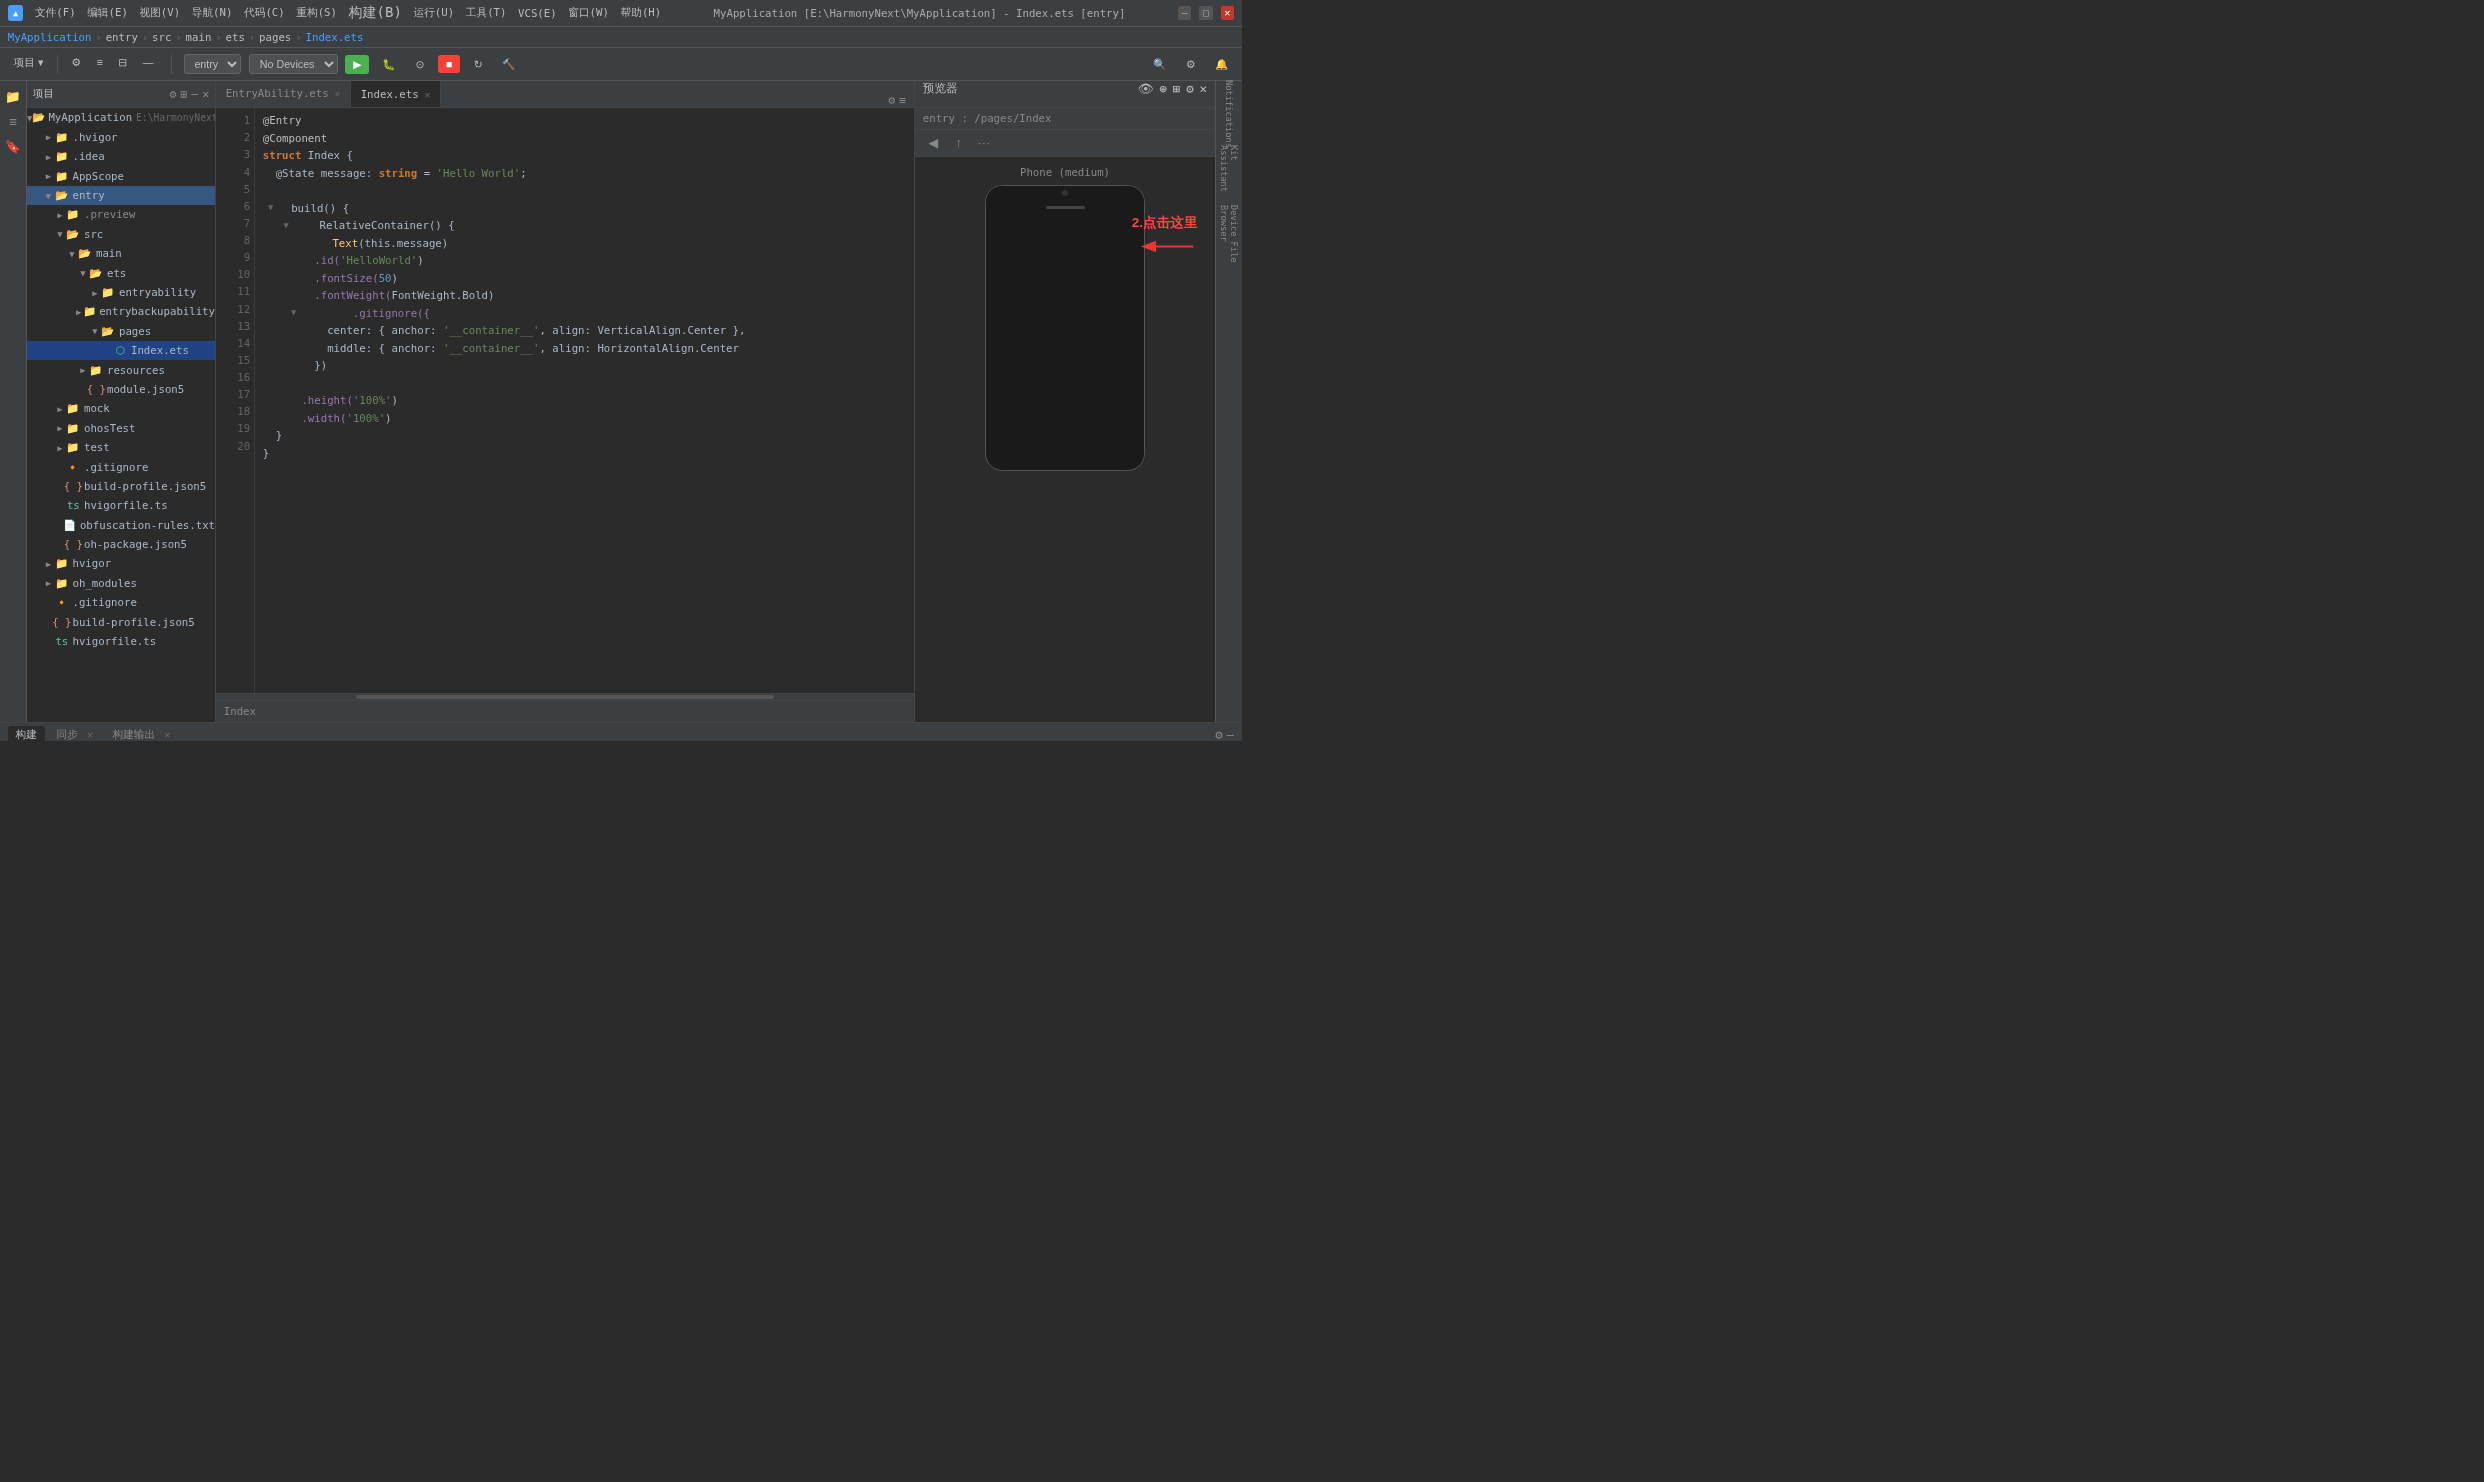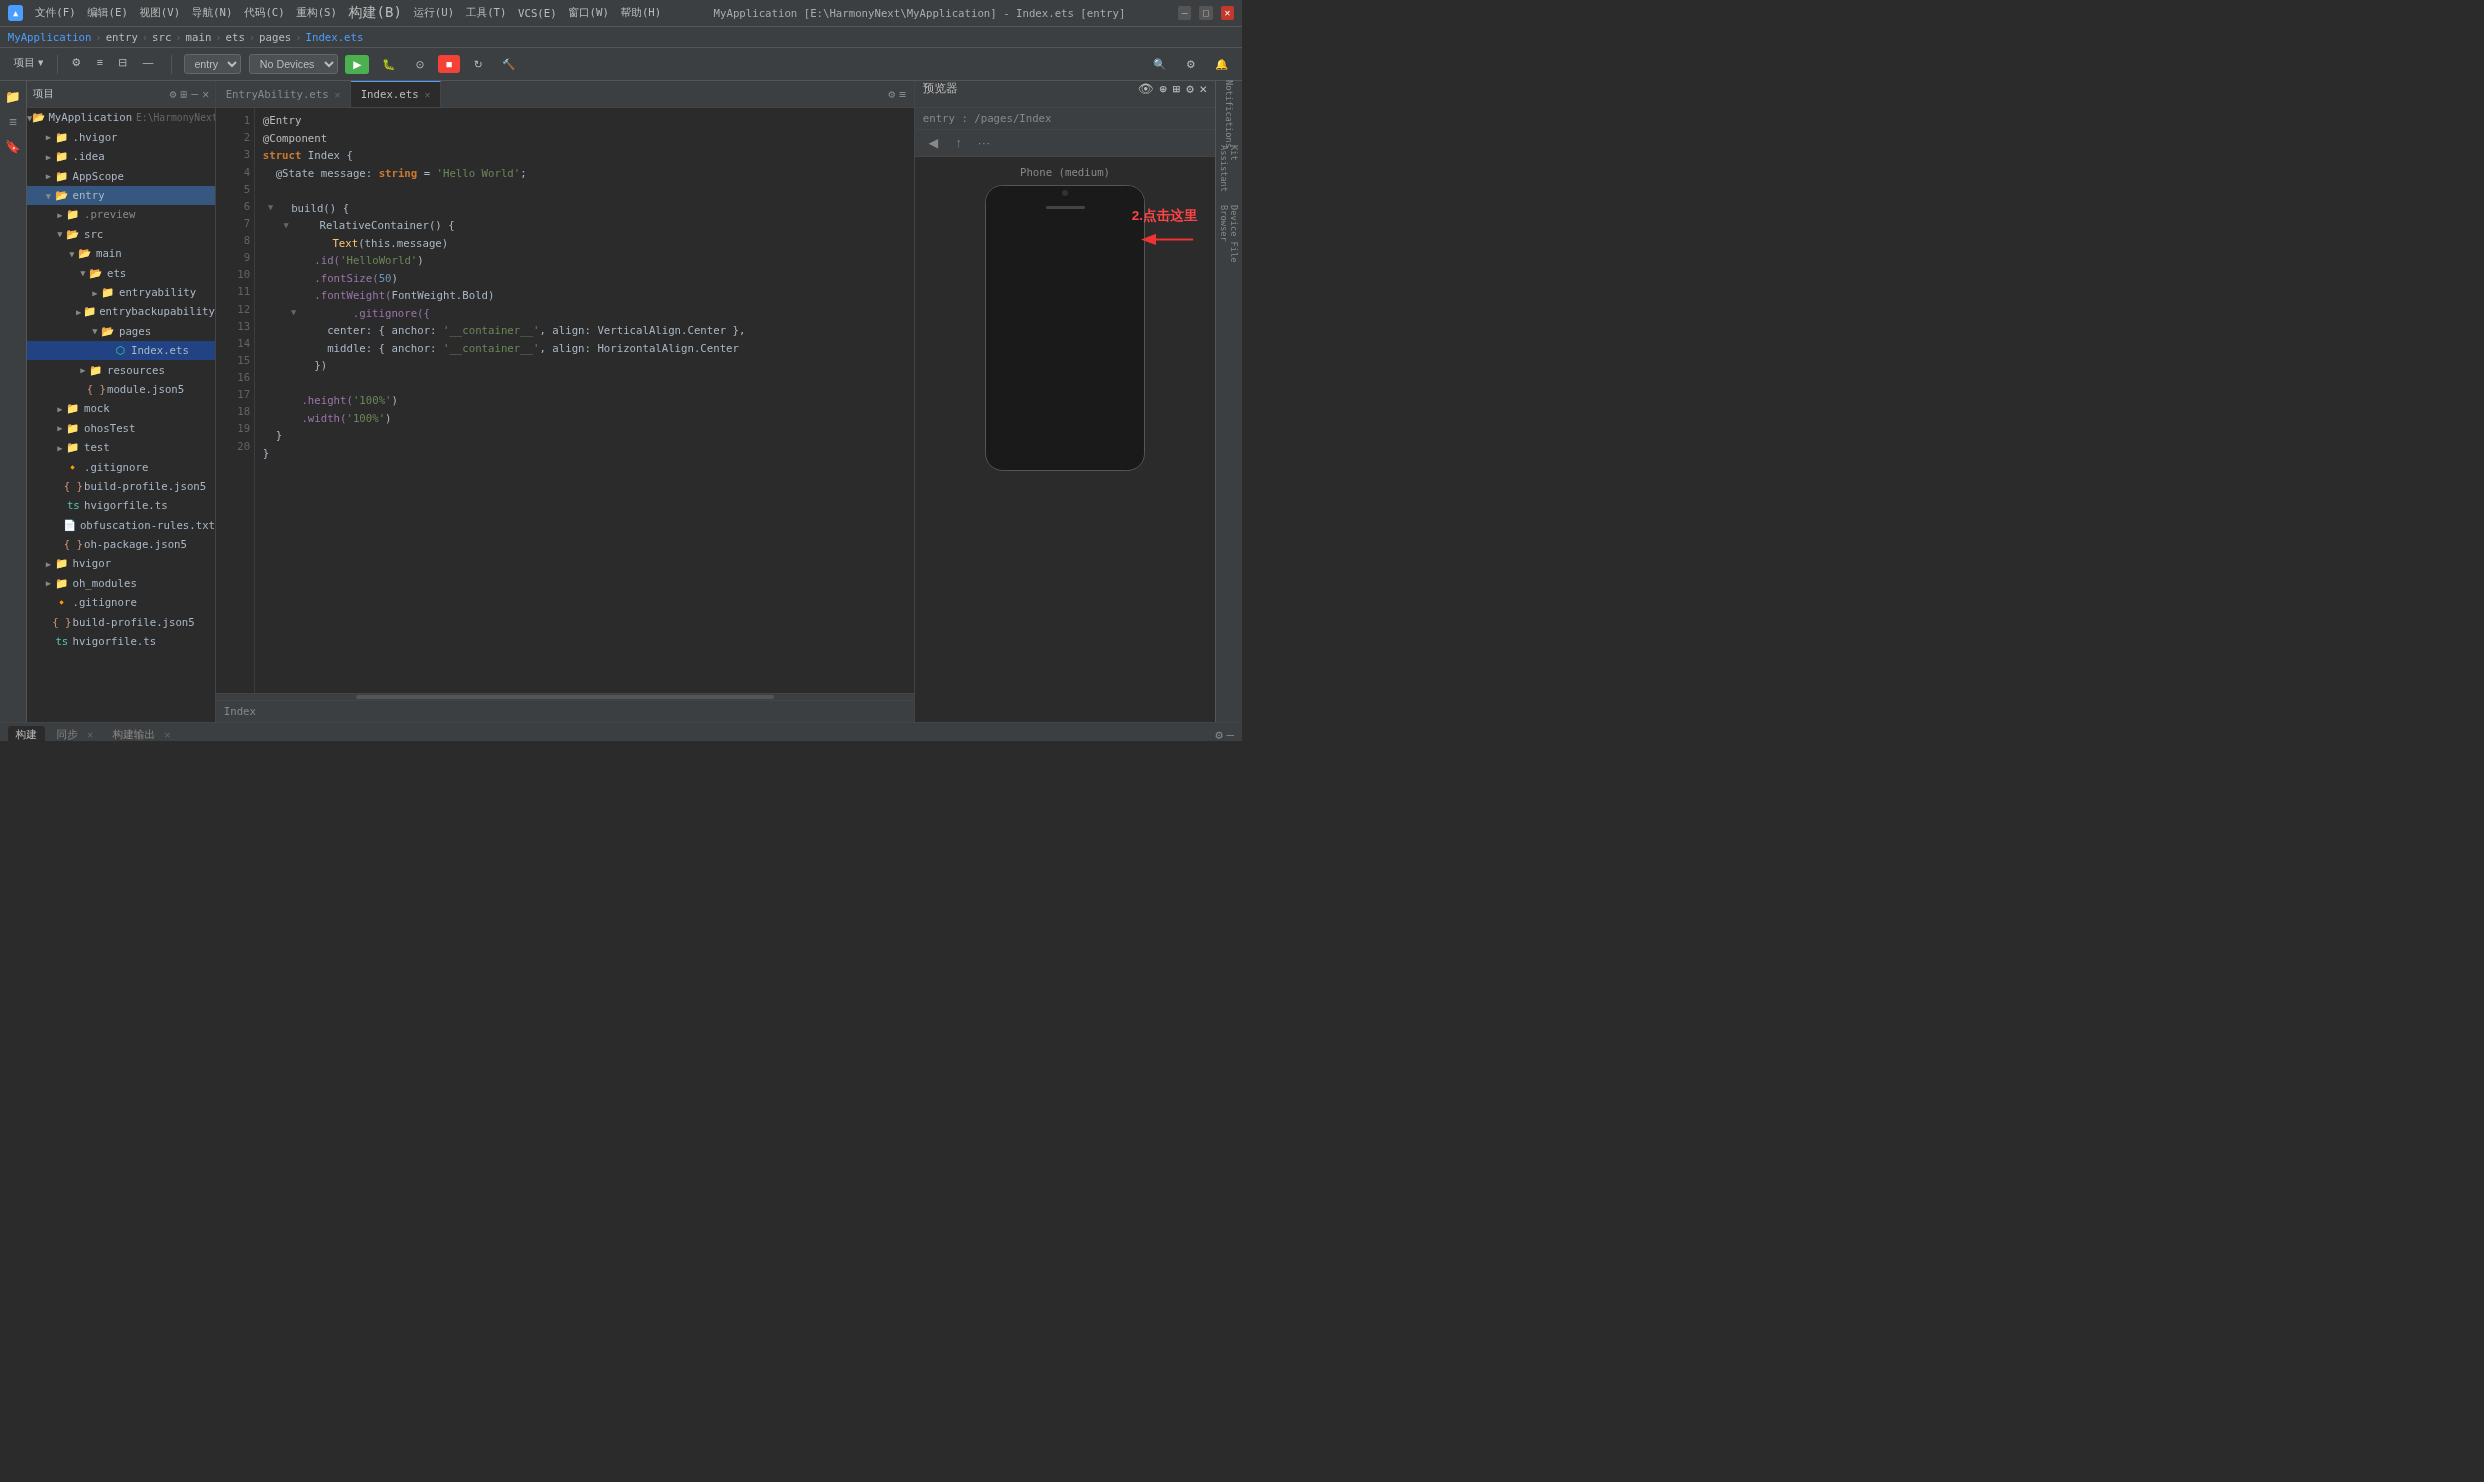--- a/index.html
+++ b/index.html
@@ -207,21 +207,21 @@
     #editor-area {
       flex: 1;
       display: flex;
       flex-direction: column;
       background: #2b2b2b;
     }
     #editor-tabs {
       height: 27px;
       background: #3c3f41;
       display: flex;
-      align-items: center;
+      align-items: flex-end;
       border-bottom: 1px solid #444;
       overflow: hidden;
     }
     .editor-tab {
       display: flex;
       align-items: center;
       padding: 0 9.7px;
       height: 27px;
       cursor: pointer;
       font-size: 10.7px;
@@ -395,21 +395,21 @@
       justify-content: center;
     }
     .phone-home-bar {
       width: 39px; height: 2.9px;
       background: #444;
       border-radius: 1.9px;
     }
     .annotation-2 {
       position: absolute;
       right: 17.5px;
-      top: 50px;
+      top: 57px;
       color: #ff4444;
       font-size: 13.6px;
       font-weight: bold;
       font-family: sans-serif;
       text-align: right;
     }
 
     
     #right-icons {
       width: 27px;

